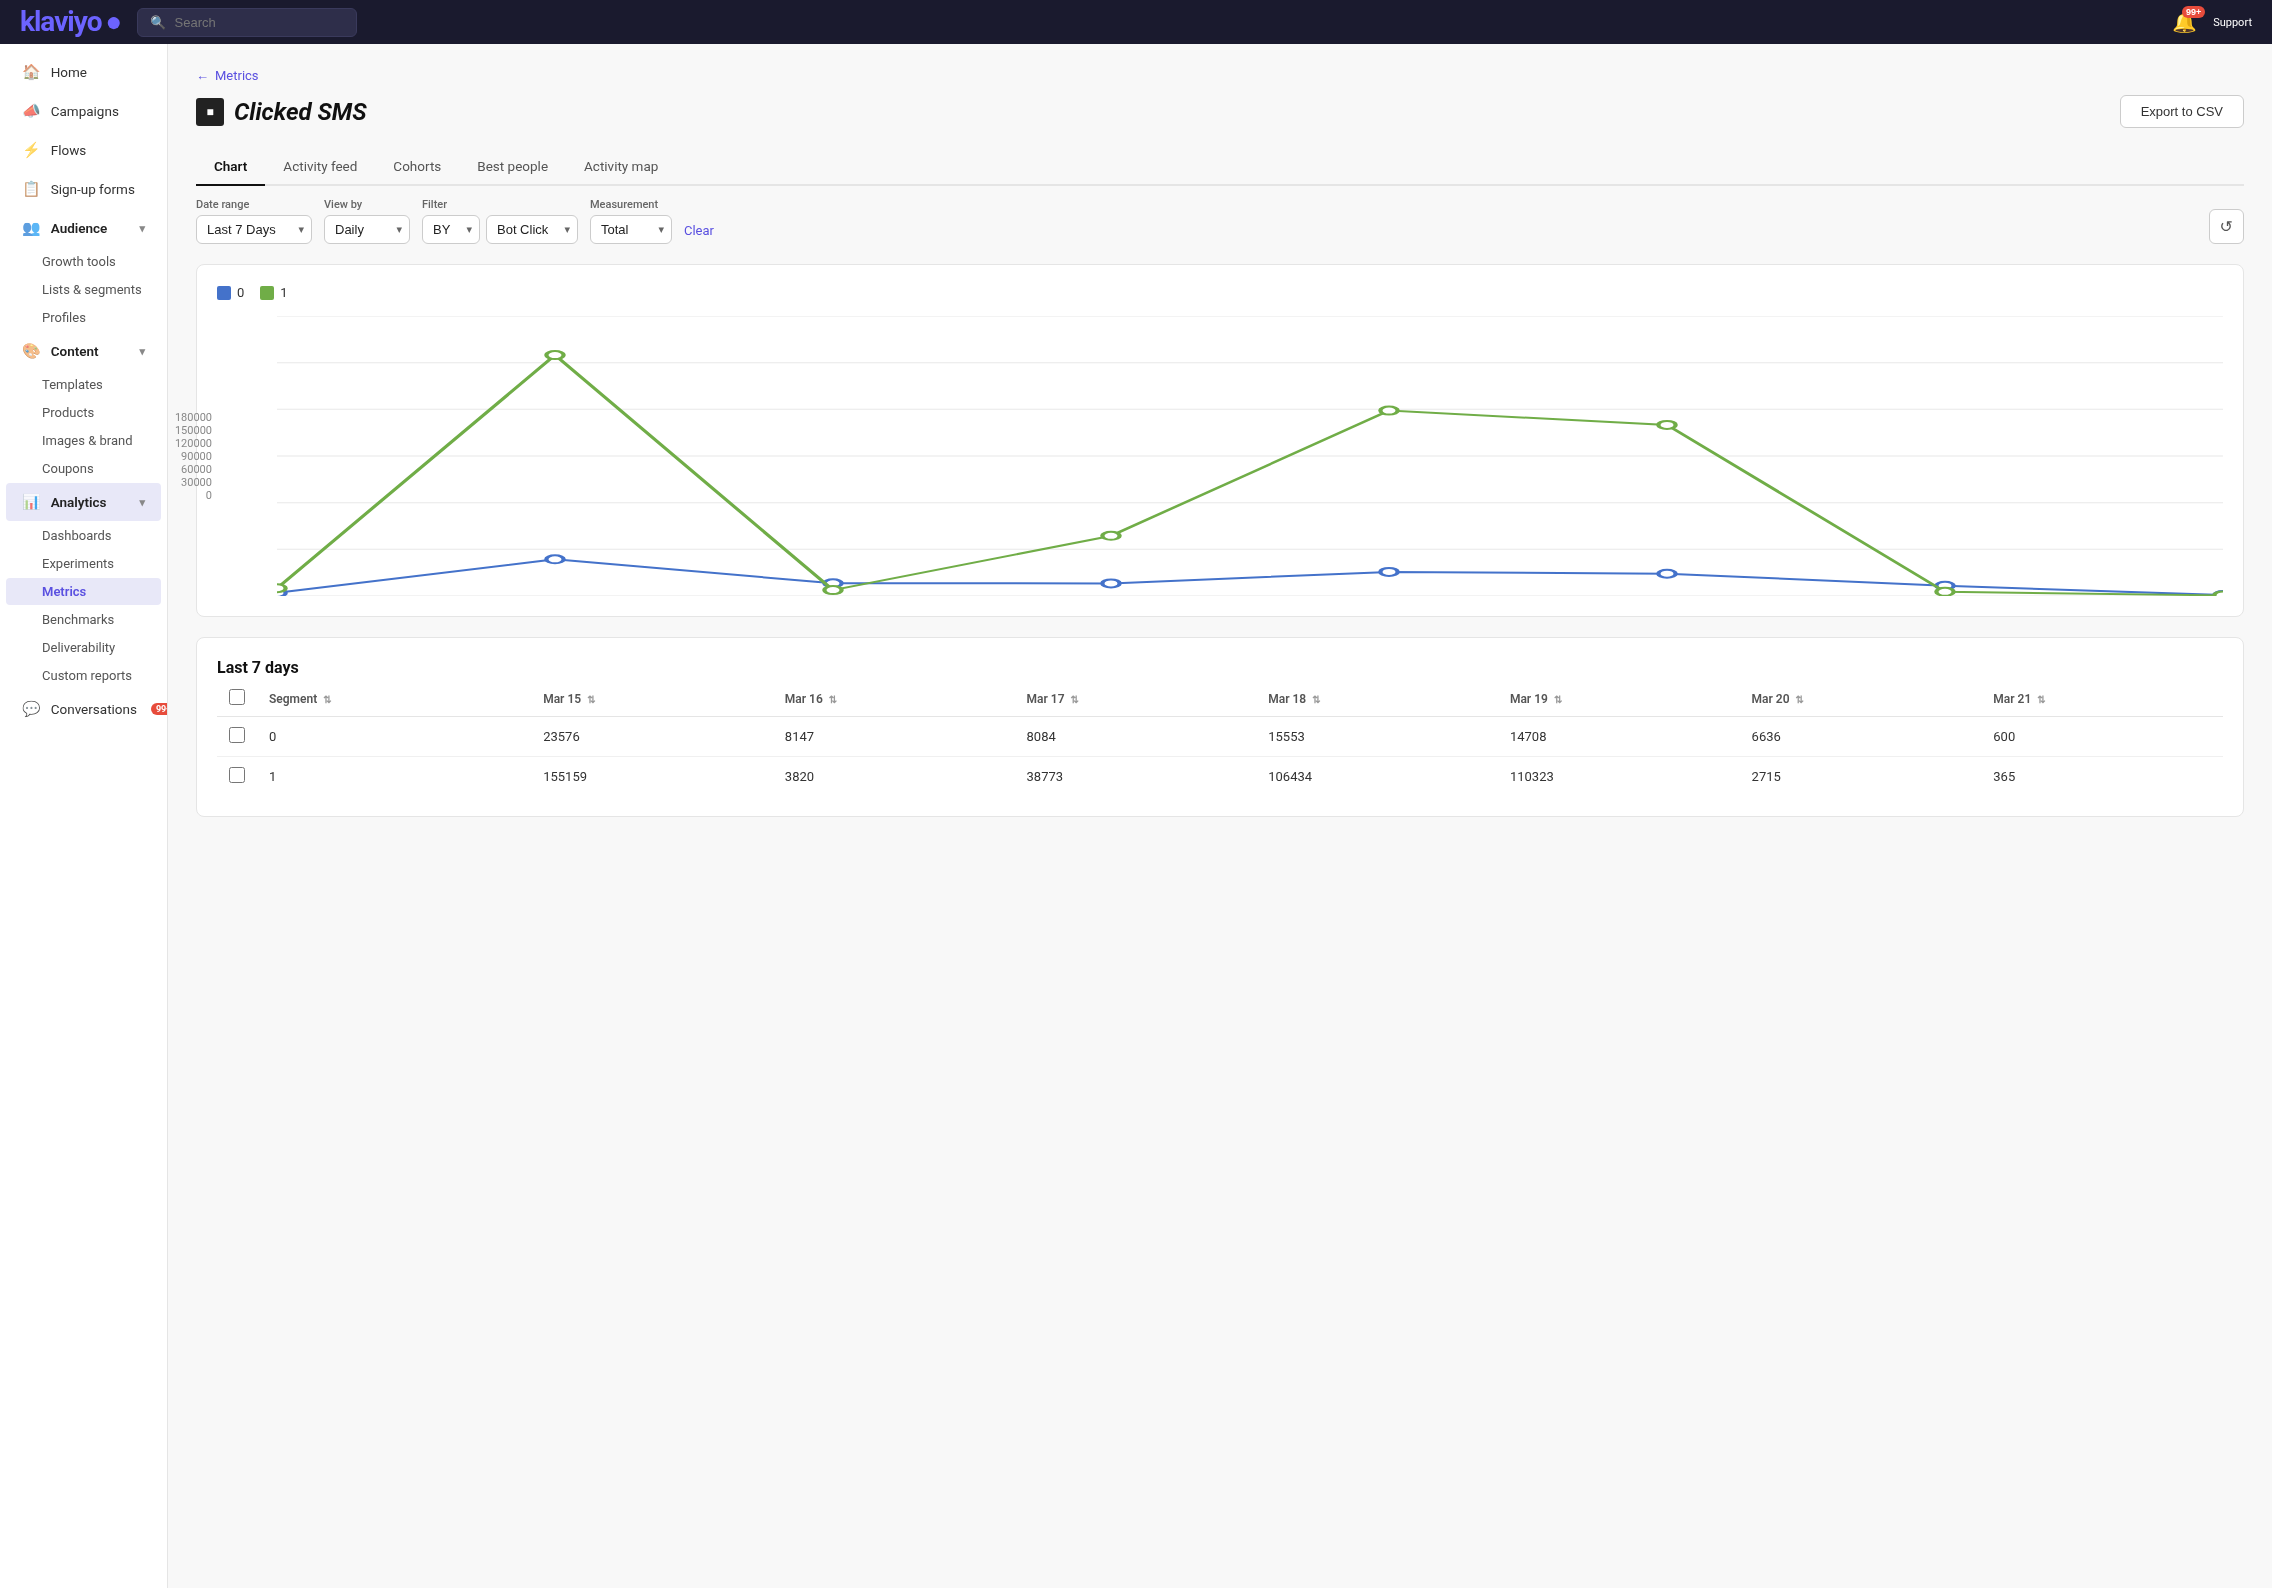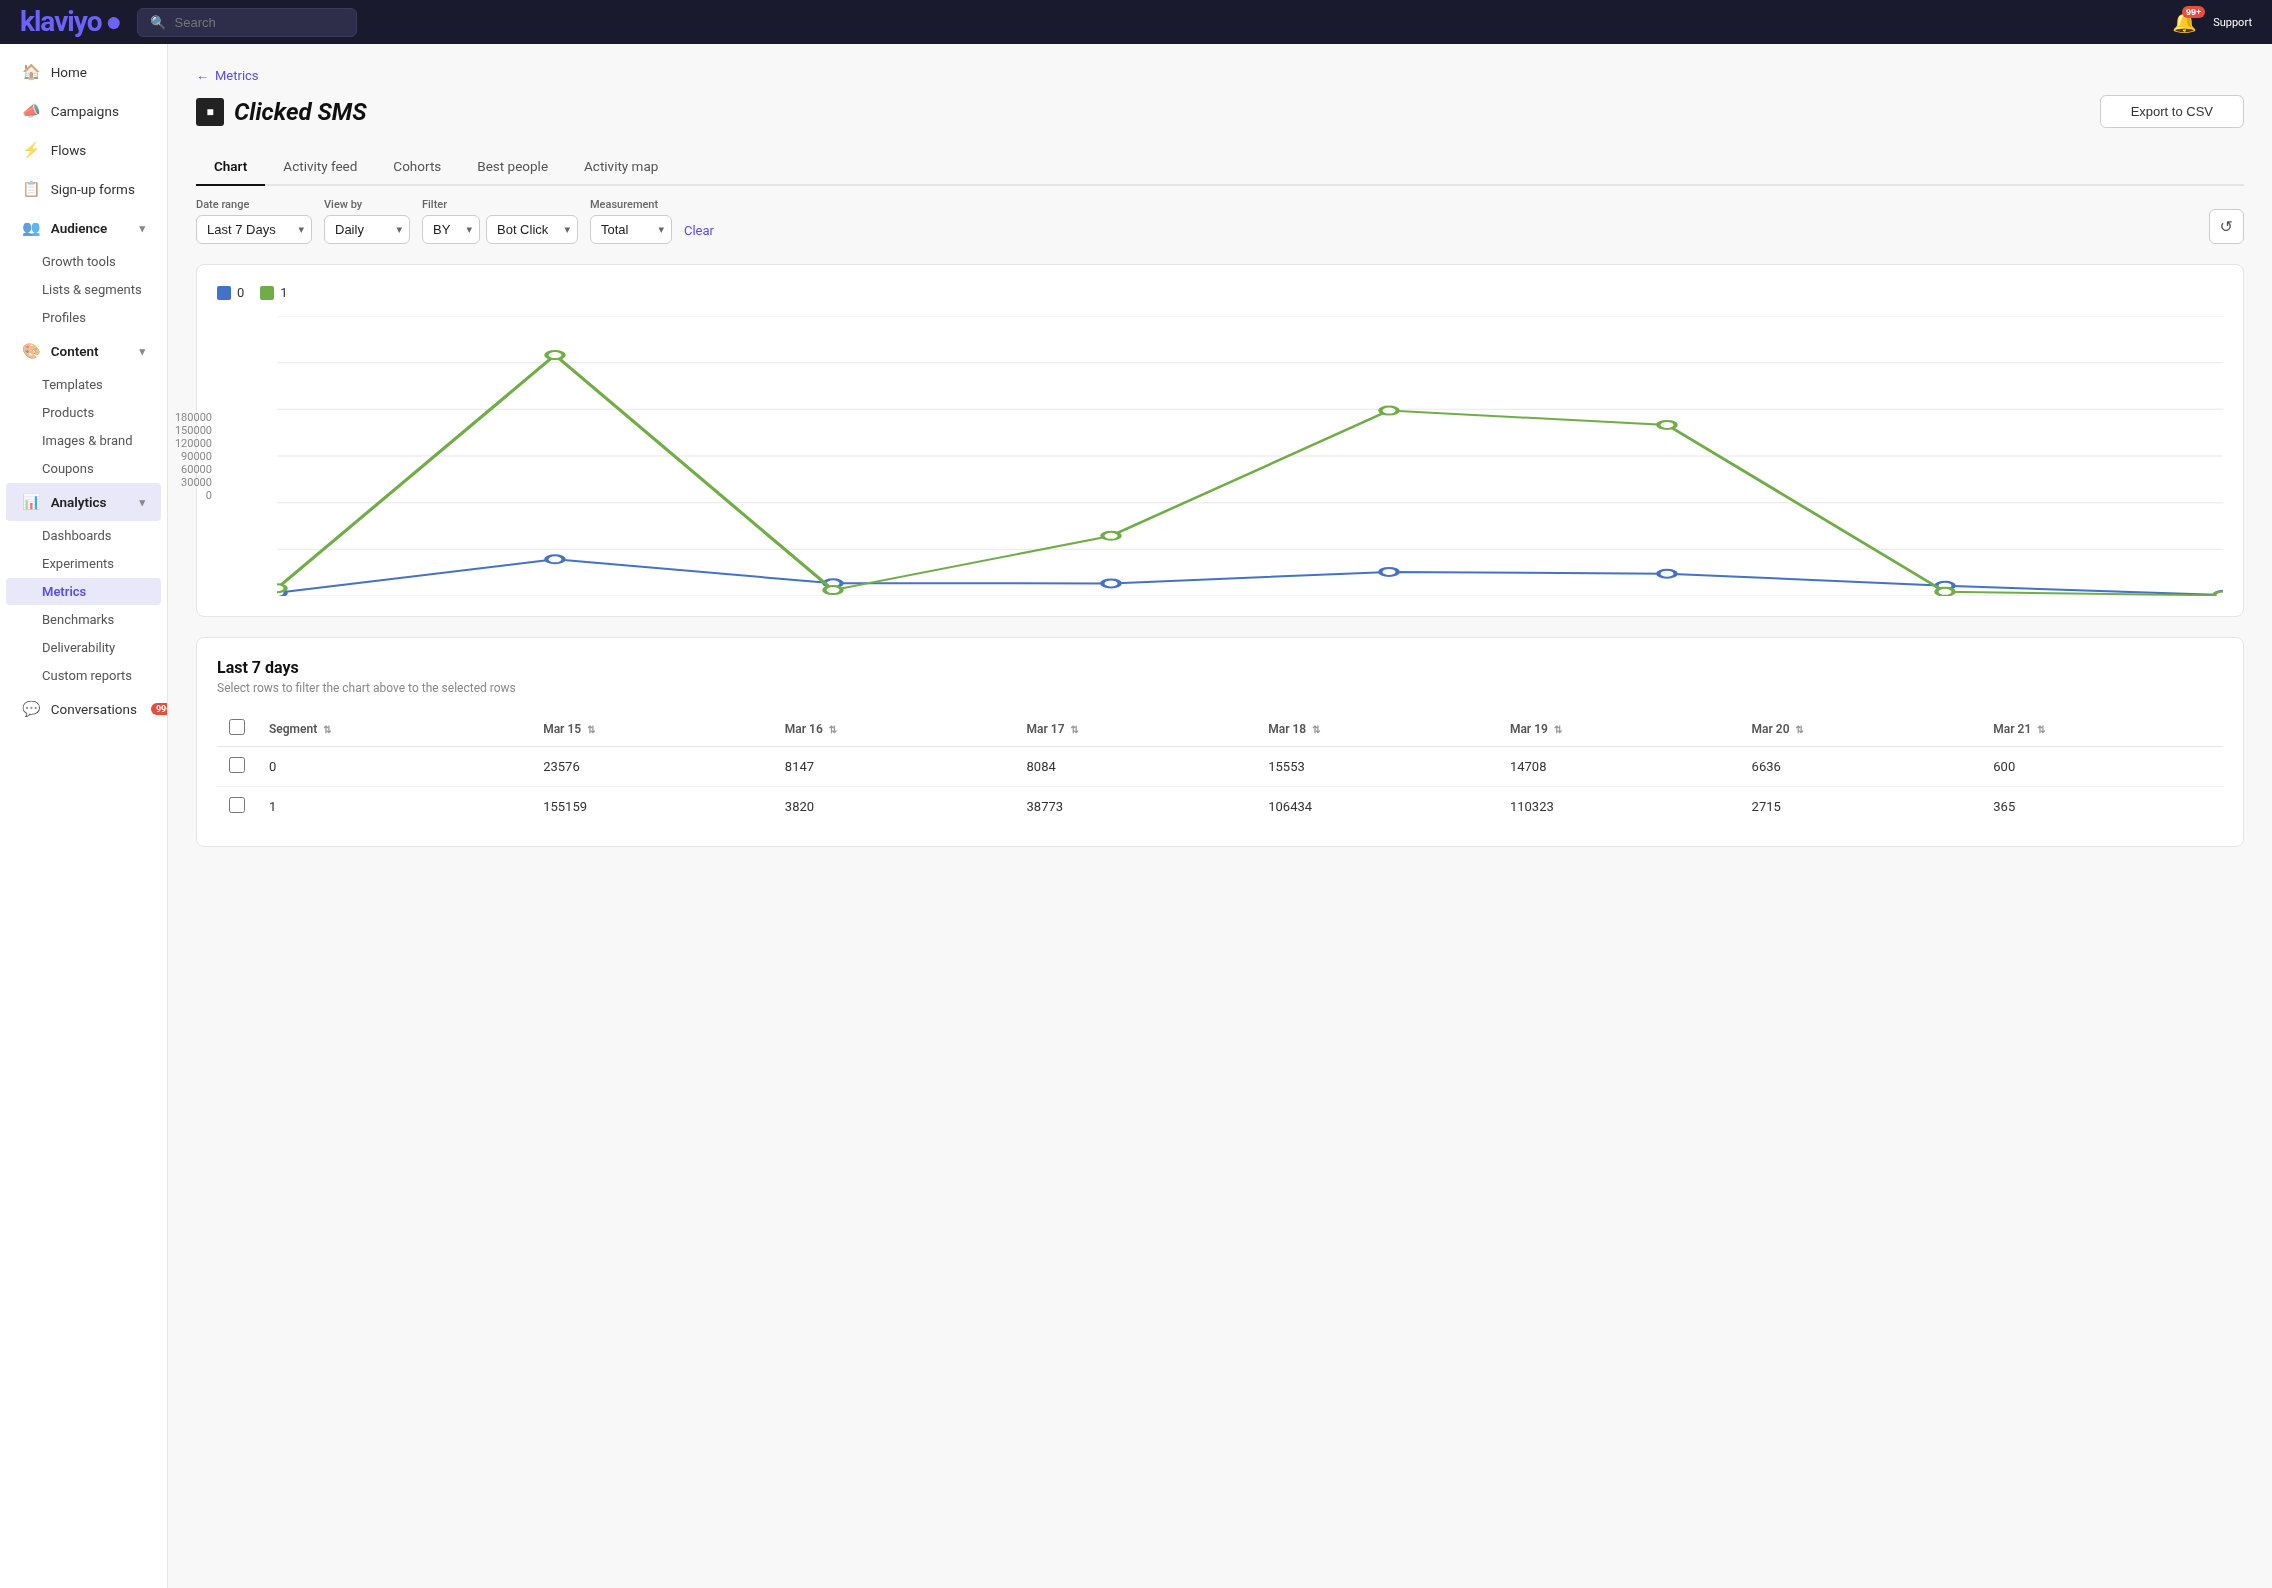--- a/index.html
+++ b/index.html
@@ -151,21 +151,21 @@
     .page-title {
       font-size: 24px;
       font-weight: 700;
       color: #111;
       font-style: italic;
     }
     .export-btn {
       border: 1px solid #ccc;
       background: white;
       border-radius: 6px;
-      padding: 8px 30px;
+      padding: 8px 20px;
       font-size: 13px;
       cursor: pointer;
       color: #333;
     }
 
     
     .tabs {
       display: flex;
       gap: 0;
       border-bottom: 2px solid #e5e5e5;
@@ -516,21 +516,20 @@
           <circle cx="642.86" cy="108.9" r="4" fill="white" stroke="#70ad47" stroke-width="2"></circle>
           <circle cx="771.43" cy="275.8" r="4" fill="white" stroke="#70ad47" stroke-width="2"></circle>
           <circle cx="900" cy="279.4" r="4" fill="white" stroke="#70ad47" stroke-width="2"></circle>
         </svg>
 
       </div>
     </div>
 
     <div class="table-card">
       <div class="table-title">Last 7 days</div>
-      <div class="table-subtitle">Select rows to filter the chart above to the selected rows</div>
       <table>
         <thead>
           <tr>
             <th class="th-check">
               <input type="checkbox" class="row-checkbox" style="">
             </th>
             <th>Segment <span class="sort-icon">⇅</span></th>
             <th>Mar 15 <span class="sort-icon">⇅</span></th>
             <th>Mar 16 <span class="sort-icon">⇅</span></th>
             <th>Mar 17 <span class="sort-icon">⇅</span></th>

